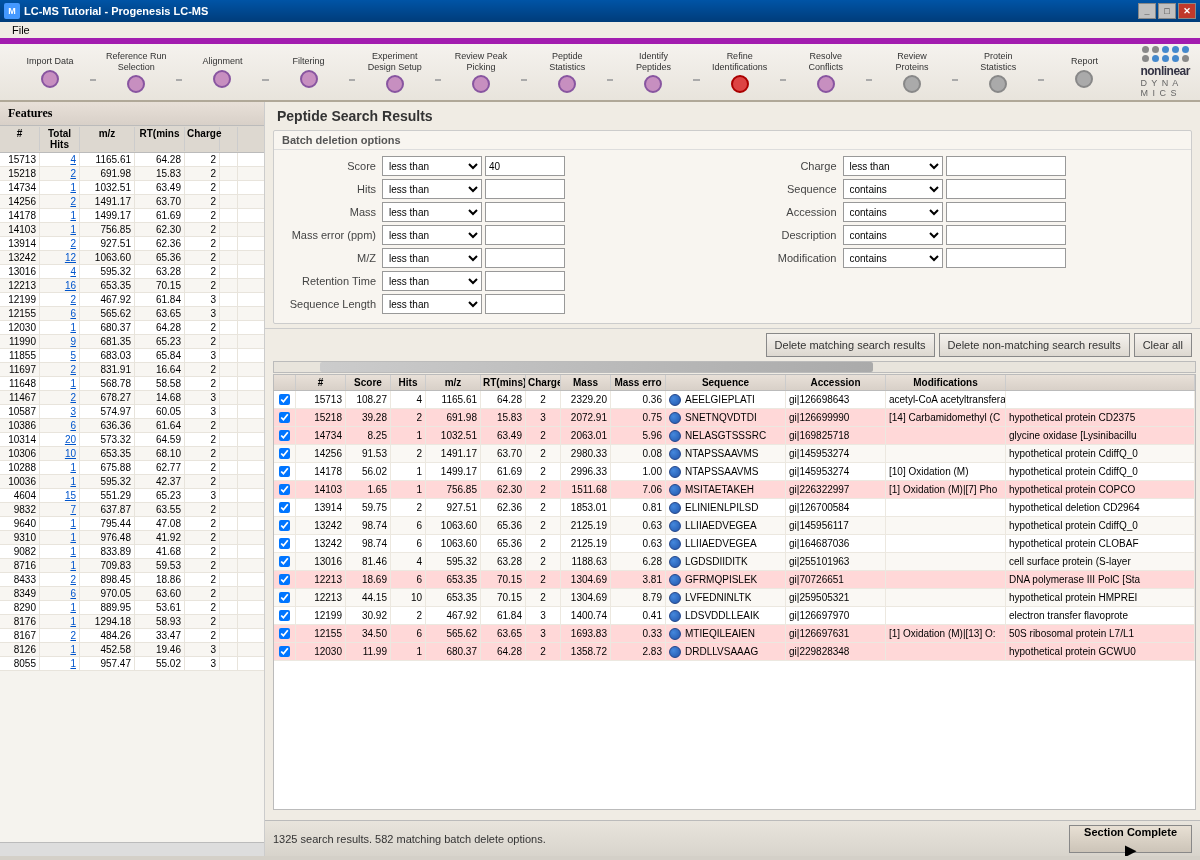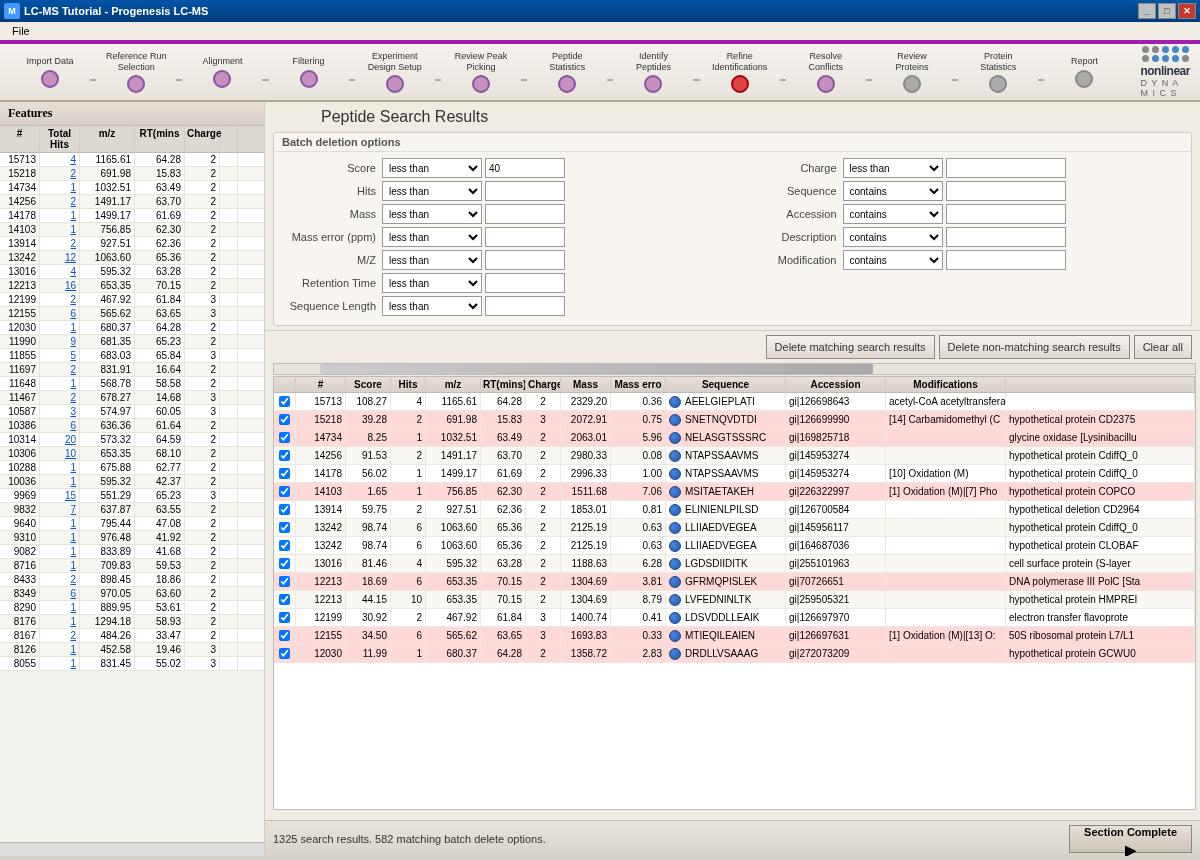--- a/index.html
+++ b/index.html
@@ -7,21 +7,21 @@
 
     
     .title-bar { background: linear-gradient(to bottom, #0054a6, #003c7a); color: white; height: 22px; display: flex; align-items: center; justify-content: space-between; padding: 0 4px; font-size: 11px; font-weight: bold; }
     .title-bar-left { display: flex; align-items: center; gap: 4px; }
     .title-bar-icon { width: 16px; height: 16px; background: #4499ff; border-radius: 2px; display: flex; align-items: center; justify-content: center; font-size: 9px; color: white; }
     .title-bar-buttons { display: flex; gap: 2px; }
     .title-btn { width: 18px; height: 16px; background: #c0c0c0; border: 1px solid #888; font-size: 9px; display: flex; align-items: center; justify-content: center; cursor: pointer; color: #333; }
     .title-btn.close { background: #c0392b; color: white; }
 
     
-    .menu-bar { background: #f0ece4; border-bottom: 4px solid #a21caf; height: 22px; display: flex; align-items: center; padding: 0 4px; }
+    .menu-bar { background: #f0ece4; border-bottom: 6px solid #a21caf; height: 22px; display: flex; align-items: center; padding: 0 4px; }
     .menu-item { padding: 2px 8px; font-size: 11px; cursor: pointer; }
 
     
     .workflow-nav { background: linear-gradient(to bottom, #f5f2ee, #e8e4dc); border-bottom: 2px solid #b0a898; padding: 4px 0; display: flex; align-items: center; justify-content: center; gap: 0; }
     .wf-item { display: flex; flex-direction: column; align-items: center; min-width: 80px; cursor: pointer; padding: 2px 8px; }
     .wf-label { font-size: 9px; text-align: center; color: #333; line-height: 1.2; }
     .wf-dot { width: 18px; height: 18px; border-radius: 50%; margin-top: 3px; border: 2px solid #888; }
     .wf-dot.done { background: #c78fc0; border-color: #8855a0; }
     .wf-dot.active { background: #d44; border-color: #a00; }
     .wf-dot.pending { background: #aaa; border-color: #888; }
@@ -38,21 +38,21 @@
     .fth { font-size: 10px; font-weight: bold; text-align: center; padding: 1px 2px; border-right: 1px solid #ccc; }
     .features-body { overflow-y: auto; flex: 1; }
     .feature-row { display: grid; grid-template-columns: 40px 40px 55px 50px 35px 18px; border-bottom: 1px solid #e8e4dc; }
     .feature-row:nth-child(even) { background: #f8f6f2; }
     .feature-row:nth-child(odd) { background: #fff; }
     .fc { font-size: 10px; text-align: right; padding: 1px 3px; border-right: 1px solid #e8e4dc; overflow: hidden; white-space: nowrap; }
     .fc.blue { color: #0055cc; text-decoration: underline; cursor: pointer; }
 
     
     .right-panel { flex: 1; display: flex; flex-direction: column; background: #f0ece4; overflow: hidden; }
-    .section-title { font-size: 16px; font-weight: normal; padding: 6px 12px; color: #333; margin-left: 44px; }
+    .section-title { font-size: 14px; font-weight: bold; padding: 6px 12px; color: #333; }
 
     
     .batch-section { background: #f8f5f0; border: 1px solid #ccc; margin: 0 8px 4px; border-radius: 2px; }
     .batch-header { font-size: 11px; font-weight: bold; padding: 3px 8px; border-bottom: 1px solid #ddd; color: #555; }
     .batch-body { padding: 6px 8px; display: grid; grid-template-columns: 1fr 1fr; gap: 4px 20px; }
     .filter-row { display: flex; align-items: center; margin-bottom: 3px; }
     .filter-label { width: 100px; text-align: right; font-size: 11px; padding-right: 6px; color: #444; flex-shrink: 0; }
     .filter-select { width: 100px; height: 20px; font-size: 10px; border: 1px solid #999; background: white; padding: 0 2px; }
     .filter-input { width: 80px; height: 20px; font-size: 10px; border: 1px solid #999; background: white; padding: 0 3px; margin-left: 3px; }
 
@@ -390,21 +390,21 @@
   </div>
           <div class="feature-row">
     <div class="fc">10036</div>
     <div class="fc blue">1</div>
     <div class="fc">595.32</div>
     <div class="fc">42.37</div>
     <div class="fc">2</div>
     <div class="fc"></div>
   </div>
           <div class="feature-row">
-    <div class="fc">9969</div>
+    <div class="fc">4604</div>
     <div class="fc blue">15</div>
     <div class="fc">551.29</div>
     <div class="fc">65.23</div>
     <div class="fc">3</div>
     <div class="fc"></div>
   </div>
           <div class="feature-row">
     <div class="fc">9832</div>
     <div class="fc blue">7</div>
     <div class="fc">637.87</div>
@@ -488,21 +488,21 @@
     <div class="fc">8126</div>
     <div class="fc blue">1</div>
     <div class="fc">452.58</div>
     <div class="fc">19.46</div>
     <div class="fc">3</div>
     <div class="fc"></div>
   </div>
           <div class="feature-row">
     <div class="fc">8055</div>
     <div class="fc blue">1</div>
-    <div class="fc">831.45</div>
+    <div class="fc">957.47</div>
     <div class="fc">55.02</div>
     <div class="fc">3</div>
     <div class="fc"></div>
   </div>
         </div>
     </div>
     <div style="height:14px; background:#ddd; border-top:1px solid #bbb;"></div>
   </div>
 
   <div class="right-panel">
@@ -877,21 +877,21 @@
               </div>
     <div class="rc">12030</div>
     <div class="rc">11.99</div>
     <div class="rc">1</div>
     <div class="rc">680.37</div>
     <div class="rc">64.28</div>
     <div class="rc center">2</div>
     <div class="rc">1358.72</div>
     <div class="rc">2.83</div>
     <div class="rc left" style="gap:2px;"><span class="globe-icon"></span>DRDLLVSAAAG</div>
-    <div class="rc left">gi|272073209</div>
+    <div class="rc left">gi|229828348</div>
     <div class="rc left"></div>
     <div class="rc left">hypothetical protein GCWU0</div>
   </div>
           </div>
       </div>
     </div>
 
     <div class="status-bar">
       <span class="status-text">1325 search results. 582 matching batch delete options.</span>
       <button class="section-complete-btn">

